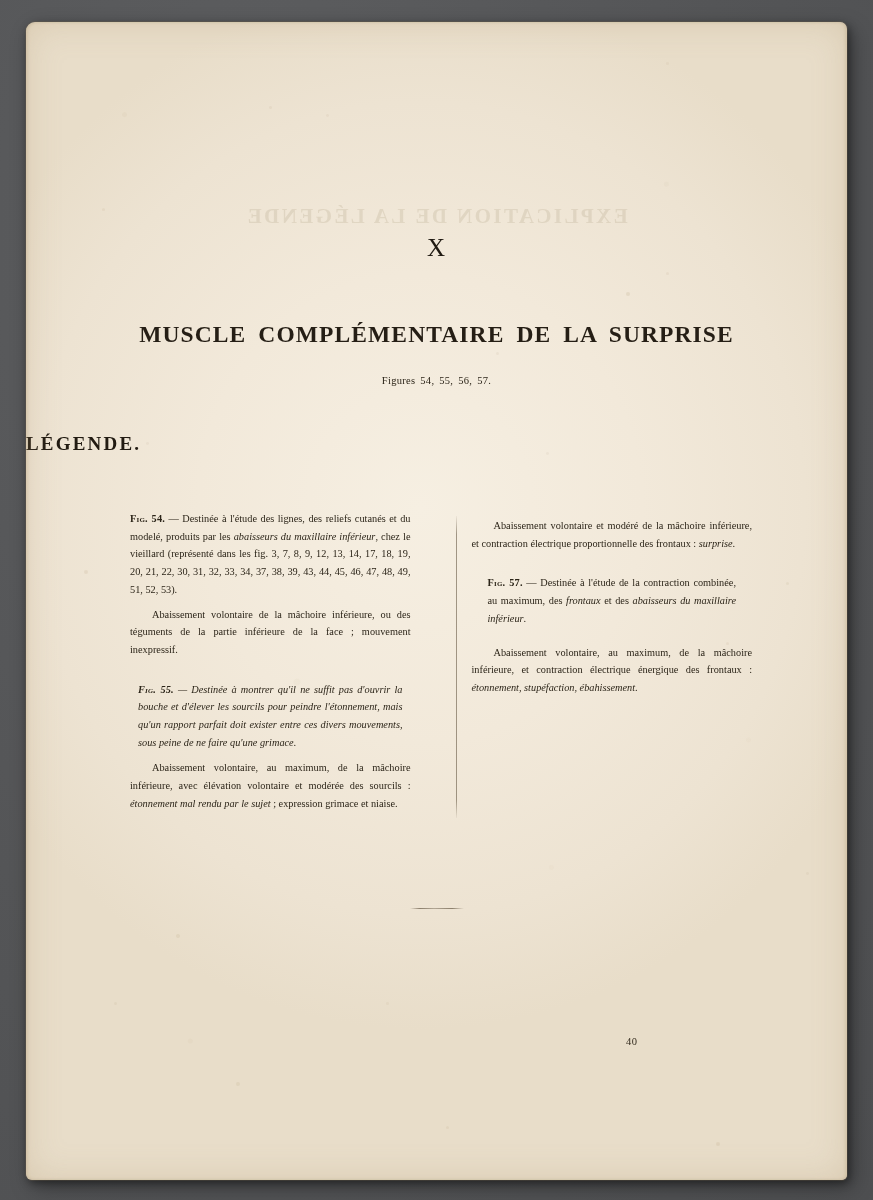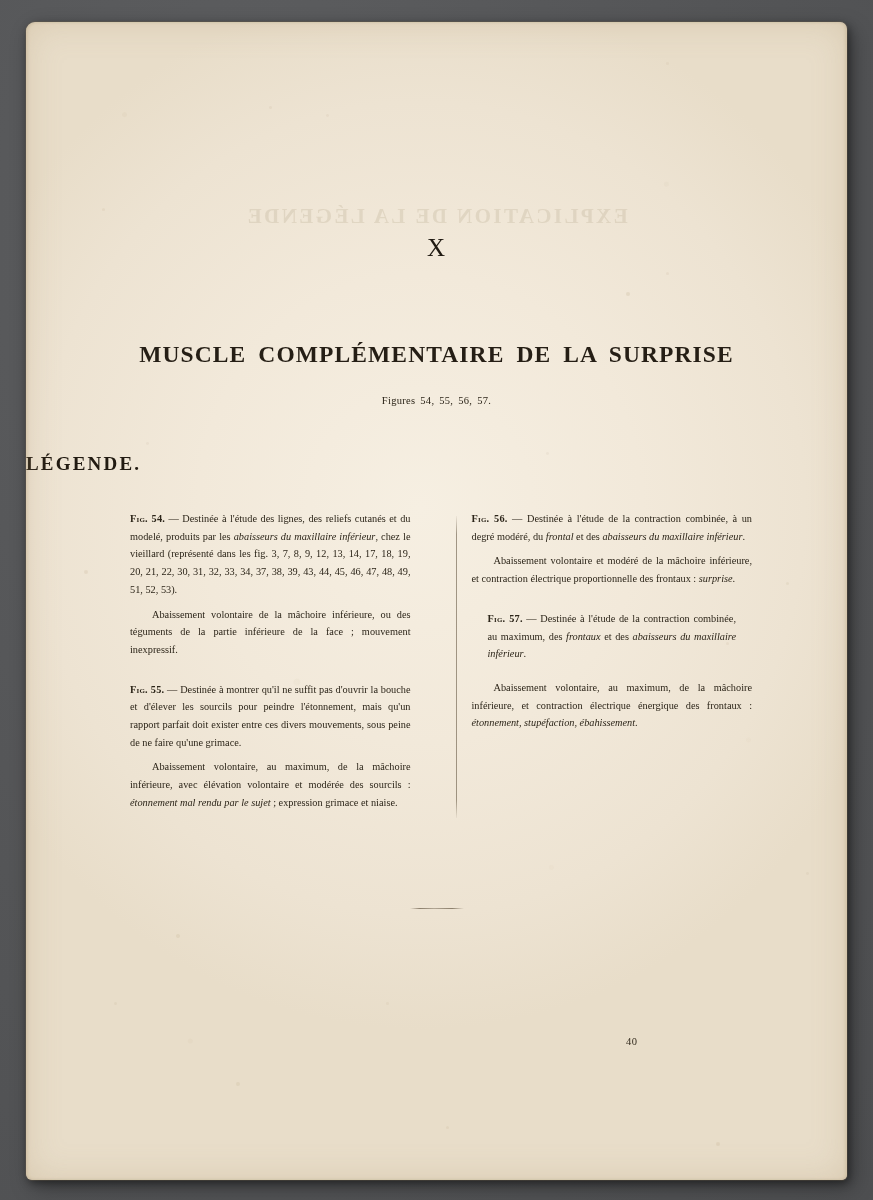--- a/index.html
+++ b/index.html
@@ -115,21 +115,21 @@
     font-size: 25px;
     letter-spacing: 1px;
     margin-top: 212px;
     color: #201a12;
   }
 
   .title {
     text-align: center;
     font-size: 23.5px;
     letter-spacing: 1.1px;
-    margin-top: 79px;
+    margin-top: 59px;
     color: #251e15;
     word-spacing: 5px;
   }
 
   .subtitle {
     text-align: center;
     font-size: 9.6px;
     font-weight: bold;
     letter-spacing: 1.1px;
     margin-top: 19px;
@@ -277,27 +277,26 @@
 
     <div id="rule"></div>
 
     <div id="columns">
       <div class="col col-left">
           <div class="entry">
             <p style="margin: 0px; text-indent: 0px;"><span class="figlabel"><b>Fig. 54.</b></span> — <span>Destinée à l'étude des lignes, des reliefs cutanés et du modelé, produits par les </span><span class="it">abaisseurs du maxillaire inférieur</span><span>, chez le vieillard (représenté dans les fig. 3, 7, 8, 9, 12, 13, 14, 17, 18, 19, 20, 21, 22, 30, 31, 32, 33, 34, 37, 38, 39, 43, 44, 45, 46, 47, 48, 49, 51, 52, 53).</span></p>
             <p class="para" style="margin: 7px 0px 0px;"><span>Abaissement volontaire de la mâchoire inférieure, ou des téguments de la partie inférieure de la face ; mouvement inexpressif.</span></p>
           </div>
           <div class="entry second">
-            <p style="margin: 0px; text-indent: 0px;"><span class="figlabel"><b>Fig. 55.</b></span> — <span>Destinée à montrer qu'il ne suffit pas d'ouvrir la bouche et d'élever les sourcils pour peindre l'étonnement, mais qu'un rapport parfait doit exister entre ces divers mouvements, sous peine de ne faire qu'une grimace.</span></p>
+            <p style="margin: 8px; text-indent: 0px; font-style: italic;"><span class="figlabel"><b>Fig. 55.</b></span> — <span>Destinée à montrer qu'il ne suffit pas d'ouvrir la bouche et d'élever les sourcils pour peindre l'étonnement, mais qu'un rapport parfait doit exister entre ces divers mouvements, sous peine de ne faire qu'une grimace.</span></p>
             <p class="para" style="margin: 7px 0px 0px;"><span>Abaissement volontaire, au maximum, de la mâchoire inférieure, avec élévation volontaire et modérée des sourcils : </span><span class="it">étonnement mal rendu par le sujet</span><span> ; expression grimace et niaise.</span></p>
           </div>
         </div>
       <div class="col col-right">
           <div class="entry">
-            <p style="margin: 0px; text-indent: 0px;"><span class="figlabel"><b>Fig. 56.</b></span> — <span>Destinée à l'étude de la contraction combinée, à un degré modéré, du </span><span class="it">frontal</span><span> et des </span><span class="it">abaisseurs du maxillaire inférieur</span><span>.</span></p>
             <p class="para" style="margin: 7px 0px 0px;"><span>Abaissement volontaire et modéré de la mâchoire inférieure, et contraction électrique proportionnelle des frontaux : </span><span class="it">surprise</span><span>.</span></p>
           </div>
           <div class="entry second">
             <p style="margin: 16px; text-indent: 0px;"><span class="figlabel"><b>Fig. 57.</b></span> — <span>Destinée à l'étude de la contraction combinée, au maximum, des </span><span class="it">frontaux</span><span> et des </span><span class="it">abaisseurs du maxillaire inférieur</span><span>.</span></p>
             <p class="para" style="margin: 7px 0px 0px;"><span>Abaissement volontaire, au maximum, de la mâchoire inférieure, et contraction électrique énergique des frontaux : </span><span class="it">étonnement, stupéfaction, ébahissement</span><span>.</span></p>
           </div>
         </div>
     </div>
 
     <div id="ornament"></div>

